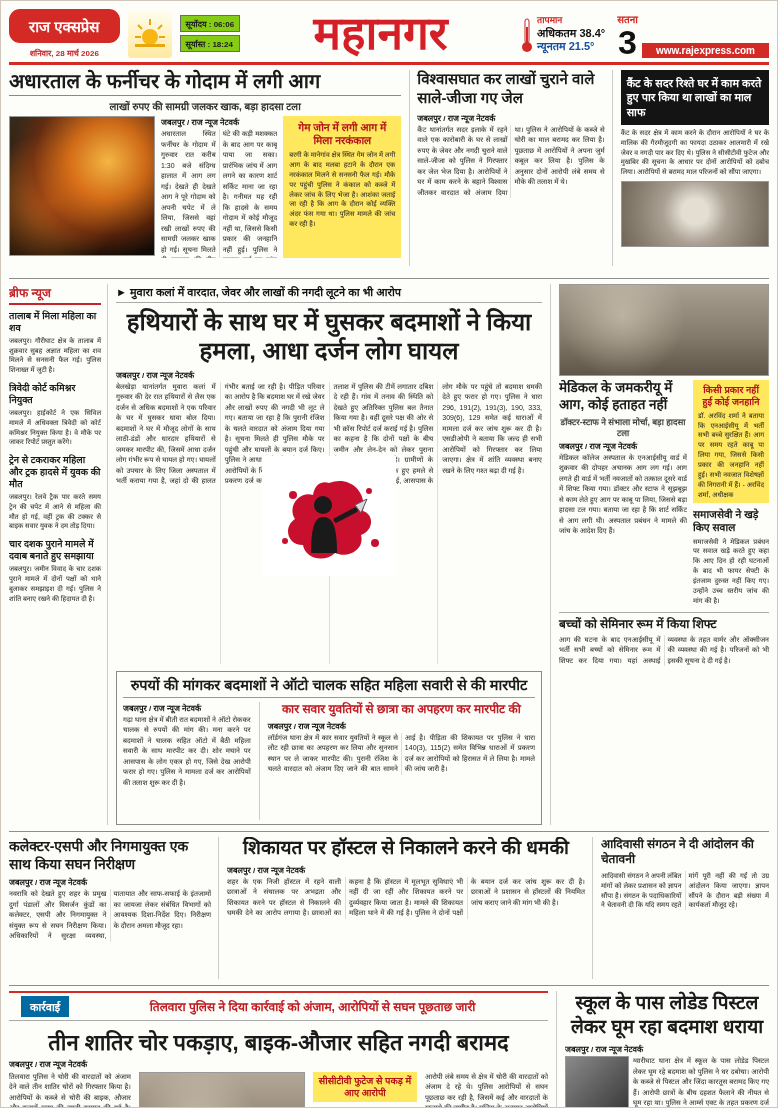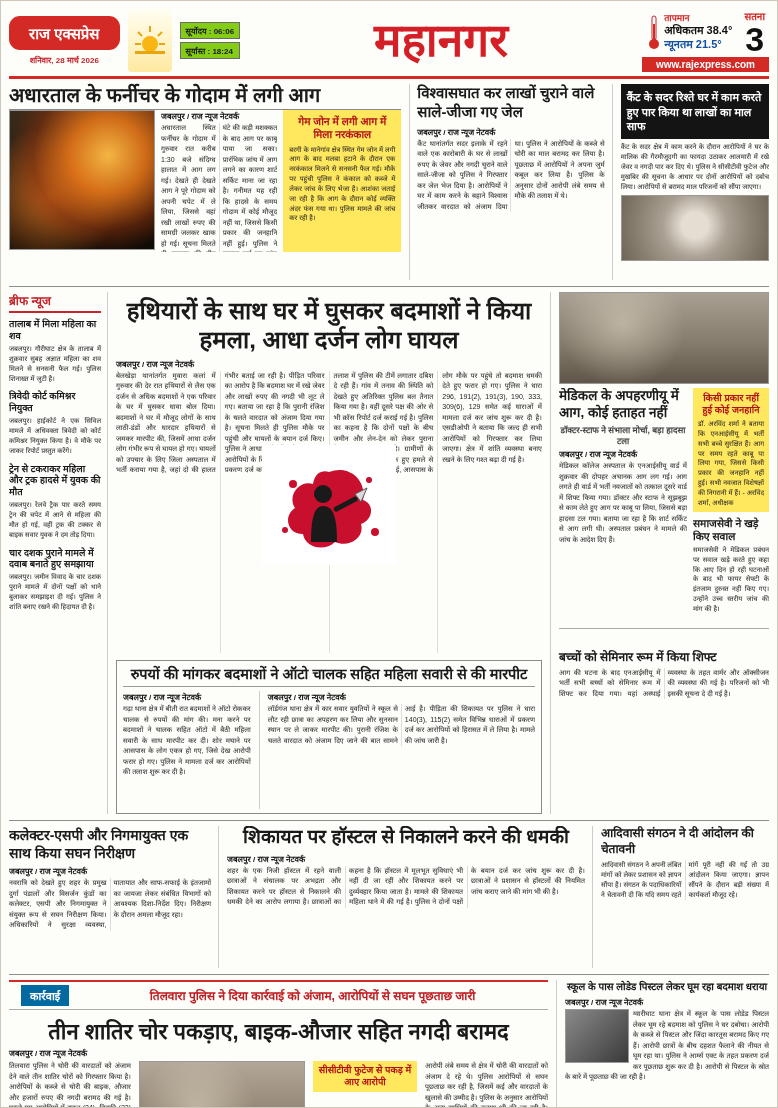--- a/index.html
+++ b/index.html
@@ -9,42 +9,42 @@
   
   .masthead{display:flex;align-items:stretch;gap:8px;padding:2px 0 3px;}
   .brand{display:flex;flex-direction:column;align-items:center;justify-content:center;}
   .brand-box{background:#d42a26;color:#fff;font-weight:bold;font-size:15px;padding:7px 20px;border-radius:11px;white-space:nowrap;}
   .brand-date{color:#c4242a;font-size:8px;font-weight:bold;margin-top:4px;white-space:nowrap;}
   .sun-wrap{width:44px;display:flex;align-items:center;justify-content:center;background:linear-gradient(#fffef2,#ffe9a0);border-radius:4px;}
   .sun-times{display:flex;flex-direction:column;justify-content:center;gap:3px;}
   .sun-times span{font-size:8px;font-weight:bold;border:1px solid #6b6b6b;background:#84cc16;padding:2px 5px;white-space:nowrap;}
   .mast-title{flex:1;text-align:center;color:#d51f26;font-size:46px;font-weight:bold;
               font-family:"Liberation Serif","DejaVu Serif",serif;line-height:1;align-self:center;}
-  .mast-right{display:flex;flex-direction:column;align-items:flex-end;justify-content:space-between;}
+  .mast-right{display:flex;flex-direction:row;align-items:flex-end;justify-content:space-between;}
   .mast-right-top{display:flex;align-items:center;gap:8px;}
   .thermo{display:flex;align-items:center;gap:4px;}
   .temp-col{display:flex;flex-direction:column;line-height:1.25;}
   .temp-label{color:#d42a26;font-size:9px;font-weight:bold;}
   .temp-max{font-size:11px;font-weight:bold;color:#111;white-space:nowrap;}
   .temp-min{font-size:11px;font-weight:bold;color:#1450a0;white-space:nowrap;}
   .edition{text-align:center;padding:0 4px;}
   .edition-name{color:#d42a26;font-weight:bold;font-size:10px;}
   .page-num{font-size:34px;font-weight:bold;line-height:0.95;color:#111;}
   .site-bar{background:#d42a26;color:#fff;font-size:10px;font-weight:bold;padding:2px 14px;margin-top:2px;}
   .mast-rule{border-top:3px solid #d42a26;margin:1px 0 5px;}
   
   .bt{font-size:7px;line-height:1.5;text-align:justify;color:#222;}
   .bt-sm{font-size:6.8px;line-height:1.45;text-align:justify;color:#222;}
   .byline{font-size:8px;font-weight:bold;color:#111;margin-bottom:2px;}
   .c2{columns:2;column-gap:7px;column-rule:1px solid #ddd;}
   .c3{columns:3;column-gap:8px;column-rule:1px solid #ddd;}
   .c4{columns:4;column-gap:9px;column-rule:1px solid #ddd;}
   .photo{border:1px solid #999;box-sizing:border-box;}
   
-  .row1{display:flex;gap:8px;padding-bottom:6px;border-bottom:1px solid #8d8d8d;height:196px;box-sizing:content-box;}
+  .row1{display:flex;gap:8px;padding-bottom:12px;border-bottom:1px solid #8d8d8d;height:196px;box-sizing:content-box;}
   .fire{width:402px;}
   .fire-head{font-size:20px;font-weight:bold;border-bottom:1px solid #888;padding-bottom:2px;line-height:1.15;}
   .fire-sub{text-align:center;font-size:10px;font-weight:bold;color:#333;padding:3px 0;}
   .fire-content{display:flex;gap:6px;height:142px;}
   .fire-photo{width:146px;height:140px;background:
      radial-gradient(circle at 68% 32%,rgba(255,190,70,.95),rgba(235,120,25,.85) 28%,rgba(140,50,12,.5) 55%,transparent 72%),
      radial-gradient(circle at 28% 62%,rgba(255,130,35,.7),transparent 52%),
      linear-gradient(160deg,#3a2a1a,#1d130a 68%,#0e0a06);}
   .fire-text{flex:1;overflow:hidden;}
   .ybox{width:118px;background:#ffe75e;padding:5px 6px;box-sizing:border-box;overflow:hidden;}
@@ -78,21 +78,21 @@
   .crowd-photo{width:100%;height:92px;margin-bottom:4px;background:
      radial-gradient(circle at 30% 35%,rgba(230,220,200,.5),transparent 40%),
      linear-gradient(180deg,#a99f92,#847a6b 58%,#5f5548);}
   .right-split{display:flex;gap:6px;}
   .medical{width:128px;overflow:hidden;}
   .medical-head{font-size:13.5px;font-weight:bold;line-height:1.25;}
   .medical-sub{font-size:8.5px;font-weight:bold;color:#444;margin:2px 0;text-align:center;}
   .side-col{flex:1;overflow:hidden;}
   .nohurt{background:#ffe75e;padding:4px 5px;margin-bottom:5px;}
   .social-head{font-size:10.5px;font-weight:bold;margin:2px 0;line-height:1.25;}
-  .seminar{border-top:1px solid #aaa;margin-top:14px;padding-top:21px;}
+  .seminar{border-top:1px solid #aaa;margin-top:6px;padding-top:4px;}
   .seminar-head{font-size:12px;font-weight:bold;margin-bottom:3px;line-height:1.25;}
   
   .row3{display:flex;gap:8px;padding:5px 0 6px;border-bottom:1px solid #8d8d8d;height:142px;box-sizing:content-box;}
   .collector{width:202px;border-right:1px solid #ccc;padding-right:7px;overflow:hidden;}
   .collector-head{font-size:14px;font-weight:bold;line-height:1.3;margin-bottom:3px;}
   .hostel{flex:1;border-right:1px solid #ccc;padding-right:7px;overflow:hidden;}
   .hostel-head{font-size:19px;font-weight:bold;text-align:center;margin:0 0 4px;line-height:1.2;}
   .tribal{width:168px;overflow:hidden;}
   .tribal-head{font-size:12px;font-weight:bold;line-height:1.3;margin-bottom:3px;}
   
@@ -104,21 +104,21 @@
   .action-head{font-size:22px;font-weight:bold;text-align:center;margin:5px 0 2px;}
   .action-content{display:flex;gap:8px;margin-top:3px;height:120px;overflow:hidden;}
   .a-text1{width:122px;overflow:hidden;}
   .police-photo{width:166px;height:118px;background:
      radial-gradient(circle at 35% 40%,rgba(240,230,210,.45),transparent 45%),
      linear-gradient(180deg,#b3a797,#8a7d6c 55%,#5c5244);}
   .cctv{width:104px;overflow:hidden;}
   .cctv-head{background:#ffe75e;color:#b31217;font-weight:bold;font-size:9.5px;padding:3px 4px;text-align:center;line-height:1.3;}
   .a-text2{flex:1;overflow:hidden;}
   .pistol{width:204px;overflow:hidden;}
-  .pistol-head{font-size:10px;font-weight:bold;line-height:1.3;text-align:center;margin-bottom:3px;}
+  .pistol-head{font-size:19px;font-weight:bold;line-height:1.3;text-align:center;margin-bottom:3px;}
   .pistol-photo{width:64px;height:54px;float:left;margin:0 4px 2px 0;background:linear-gradient(135deg,#8a8a8a,#3a3a3a);}
 </style>
 </head>
 <body>
 
 <div class="page">
 
   <div class="masthead">
     <div class="brand">
       <div class="brand-box">राज एक्सप्रेस</div>
@@ -162,20 +162,21 @@
         </div>
       </div>
       <div class="site-bar">www.rajexpress.com</div>
     </div>
   </div>
   <div class="mast-rule"></div>
 
   <div class="row1">
     <div class="fire">
       <div class="fire-head">अधारताल के फर्नीचर के गोदाम में लगी आग</div>
+      <div class="fire-sub">लाखों रुपए की सामग्री जलकर खाक, बड़ा हादसा टला</div>
       <div class="fire-content">
         <div class="fire-photo photo"></div>
         <div class="fire-text">
           <div class="byline">जबलपुर / राज न्यूज नेटवर्क</div>
           <div class="bt c2">अधारताल स्थित फर्नीचर के गोदाम में गुरुवार रात करीब 1:30 बजे संदिग्ध हालात में आग लग गई। देखते ही देखते आग ने पूरे गोदाम को अपनी चपेट में ले लिया, जिससे वहां रखी लाखों रुपए की सामग्री जलकर खाक हो गई। सूचना मिलते ही दमकल की तीन गाड़ियां मौके पर पहुंचीं और करीब दो घंटे की कड़ी मशक्कत के बाद आग पर काबू पाया जा सका। प्रारंभिक जांच में आग लगने का कारण शार्ट सर्किट माना जा रहा है। गनीमत यह रही कि हादसे के समय गोदाम में कोई मौजूद नहीं था, जिससे किसी प्रकार की जनहानि नहीं हुई। पुलिस ने मामला दर्ज कर जांच शुरू कर दी है।</div>
         </div>
         <div class="ybox">
           <div class="yb-head">गेम जोन में लगी आग में मिला नरकंकाल</div>
           <div class="bt-sm">बरगी के मानेगांव क्षेत्र स्थित गेम जोन में लगी आग के बाद मलबा हटाने के दौरान एक नरकंकाल मिलने से सनसनी फैल गई। मौके पर पहुंची पुलिस ने कंकाल को कब्जे में लेकर जांच के लिए भेजा है। आशंका जताई जा रही है कि आग के दौरान कोई व्यक्ति अंदर फंस गया था। पुलिस मामले की जांच कर रही है।</div>
         </div>
@@ -209,20 +210,21 @@
         <h4>ट्रेन से टकराकर महिला और ट्रक हादसे में युवक की मौत</h4>
         <div class="bt-sm">जबलपुर। रेलवे ट्रैक पार करते समय ट्रेन की चपेट में आने से महिला की मौत हो गई, वहीं ट्रक की टक्कर से बाइक सवार युवक ने दम तोड़ दिया।</div>
       </div>
       <div class="brief-item">
         <h4>चार दशक पुराने मामले में दवाब बनाते हुए समझाया</h4>
         <div class="bt-sm">जबलपुर। जमीन विवाद के चार दशक पुराने मामले में दोनों पक्षों को थाने बुलाकर समझाइश दी गई। पुलिस ने शांति बनाए रखने की हिदायत दी है।</div>
       </div>
     </div>
 
     <div class="main-story">
+      <div class="kicker">► मुवारा कलां में वारदात, जेवर और लाखों की नगदी लूटने का भी आरोप</div>
       <div class="main-head">हथियारों के साथ घर में घुसकर बदमाशों ने किया हमला, आधा दर्जन लोग घायल</div>
       <div class="byline">जबलपुर / राज न्यूज नेटवर्क</div>
       <div class="main-body-wrap">
         <div class="bt c4 main-body">बेलखेड़ा थानांतर्गत मुवारा कलां में गुरुवार की देर रात हथियारों से लैस एक दर्जन से अधिक बदमाशों ने एक परिवार के घर में घुसकर धावा बोल दिया। बदमाशों ने घर में मौजूद लोगों के साथ लाठी-डंडों और धारदार हथियारों से जमकर मारपीट की, जिसमें आधा दर्जन लोग गंभीर रूप से घायल हो गए। घायलों को उपचार के लिए जिला अस्पताल में भर्ती कराया गया है, जहां दो की हालत गंभीर बताई जा रही है। पीड़ित परिवार का आरोप है कि बदमाश घर में रखे जेवर और लाखों रुपए की नगदी भी लूट ले गए। बताया जा रहा है कि पुरानी रंजिश के चलते वारदात को अंजाम दिया गया है। सूचना मिलते ही पुलिस मौके पर पहुंची और घायलों के बयान दर्ज किए। पुलिस ने आधा दर्जन से अधिक नामजद आरोपियों के खिलाफ विभिन्न धाराओं में प्रकरण दर्ज कर लिया है। आरोपियों की तलाश में पुलिस की टीमें लगातार दबिश दे रही हैं। गांव में तनाव की स्थिति को देखते हुए अतिरिक्त पुलिस बल तैनात किया गया है। वहीं दूसरे पक्ष की ओर से भी क्रॉस रिपोर्ट दर्ज कराई गई है। पुलिस का कहना है कि दोनों पक्षों के बीच जमीन और लेन-देन को लेकर पुराना विवाद चला आ रहा है। ग्रामीणों के अनुसार देर रात अचानक हुए हमले से घरों में चीख-पुकार मच गई, आसपास के लोग मौके पर पहुंचे तो बदमाश धमकी देते हुए फरार हो गए। पुलिस ने धारा 296, 191(2), 191(3), 190, 333, 309(6), 129 समेत कई धाराओं में मामला दर्ज कर जांच शुरू कर दी है। एसडीओपी ने बताया कि जल्द ही सभी आरोपियों को गिरफ्तार कर लिया जाएगा। क्षेत्र में शांति व्यवस्था बनाए रखने के लिए गश्त बढ़ा दी गई है।</div>
         <div class="illus">
           <svg width="116" height="102" viewBox="0 0 116 102">
             <path d="M58 18 C78 10 96 26 92 46 C104 50 102 66 90 70 C94 84 78 94 64 88 C54 98 34 94 32 80 C16 80 12 62 24 54 C16 42 28 26 42 30 C44 18 52 16 58 18 Z" fill="#c8102e"></path>
             <circle cx="22" cy="30" r="4" fill="#c8102e"></circle>
               <circle cx="98" cy="26" r="3" fill="#c8102e"></circle>
             <circle cx="104" cy="78" r="4" fill="#c8102e"></circle>
@@ -235,32 +237,33 @@
         </div>
       </div>
       <div class="auto-box">
         <div class="auto-head">रुपयों की मांगकर बदमाशों ने ऑटो चालक सहित महिला सवारी से की मारपीट</div>
         <div class="auto-content">
           <div class="auto-left">
             <div class="byline">जबलपुर / राज न्यूज नेटवर्क</div>
             <div class="bt">गढ़ा थाना क्षेत्र में बीती रात बदमाशों ने ऑटो रोककर चालक से रुपयों की मांग की। मना करने पर बदमाशों ने चालक सहित ऑटो में बैठी महिला सवारी के साथ मारपीट कर दी। शोर मचाने पर आसपास के लोग एकत्र हो गए, जिसे देख आरोपी फरार हो गए। पुलिस ने मामला दर्ज कर आरोपियों की तलाश शुरू कर दी है।</div>
           </div>
           <div class="kidnap">
+            <div class="kidnap-head">कार सवार युवतियों से छात्रा का अपहरण कर मारपीट की</div>
             <div class="byline">जबलपुर / राज न्यूज नेटवर्क</div>
             <div class="bt c2">लॉर्डगंज थाना क्षेत्र में कार सवार युवतियों ने स्कूल से लौट रही छात्रा का अपहरण कर लिया और सुनसान स्थान पर ले जाकर मारपीट की। पुरानी रंजिश के चलते वारदात को अंजाम दिए जाने की बात सामने आई है। पीड़िता की शिकायत पर पुलिस ने धारा 140(3), 115(2) समेत विभिन्न धाराओं में प्रकरण दर्ज कर आरोपियों को हिरासत में ले लिया है। मामले की जांच जारी है।</div>
           </div>
         </div>
       </div>
     </div>
 
     <div class="right-col">
       <div class="crowd-photo photo"></div>
       <div class="right-split">
         <div class="medical">
-          <div class="medical-head">मेडिकल के अपहरणीयू में आग, कोई हताहत नहीं</div>
+          <div class="medical-head">मेडिकल के जमकरीयू में आग, कोई हताहत नहीं</div>
           <div class="medical-sub">डॉक्टर-स्टाफ ने संभाला मोर्चा, बड़ा हादसा टला</div>
           <div class="byline">जबलपुर / राज न्यूज नेटवर्क</div>
           <div class="bt">मेडिकल कॉलेज अस्पताल के एनआईसीयू वार्ड में शुक्रवार की दोपहर अचानक आग लग गई। आग लगते ही वार्ड में भर्ती नवजातों को तत्काल दूसरे वार्ड में शिफ्ट किया गया। डॉक्टर और स्टाफ ने सूझबूझ से काम लेते हुए आग पर काबू पा लिया, जिससे बड़ा हादसा टल गया। बताया जा रहा है कि शार्ट सर्किट से आग लगी थी। अस्पताल प्रबंधन ने मामले की जांच के आदेश दिए हैं।</div>
         </div>
         <div class="side-col">
           <div class="nohurt">
             <div class="yb-head" style="font-size:9.5px">किसी प्रकार नहीं हुई कोई जनहानि</div>
             <div class="bt-sm">डॉ. अरविंद शर्मा ने बताया कि एनआईसीयू में भर्ती सभी बच्चे सुरक्षित हैं। आग पर समय रहते काबू पा लिया गया, जिससे किसी प्रकार की जनहानि नहीं हुई। सभी नवजात विशेषज्ञों की निगरानी में हैं। - अरविंद शर्मा, अधीक्षक</div>
           </div>
           <div>

